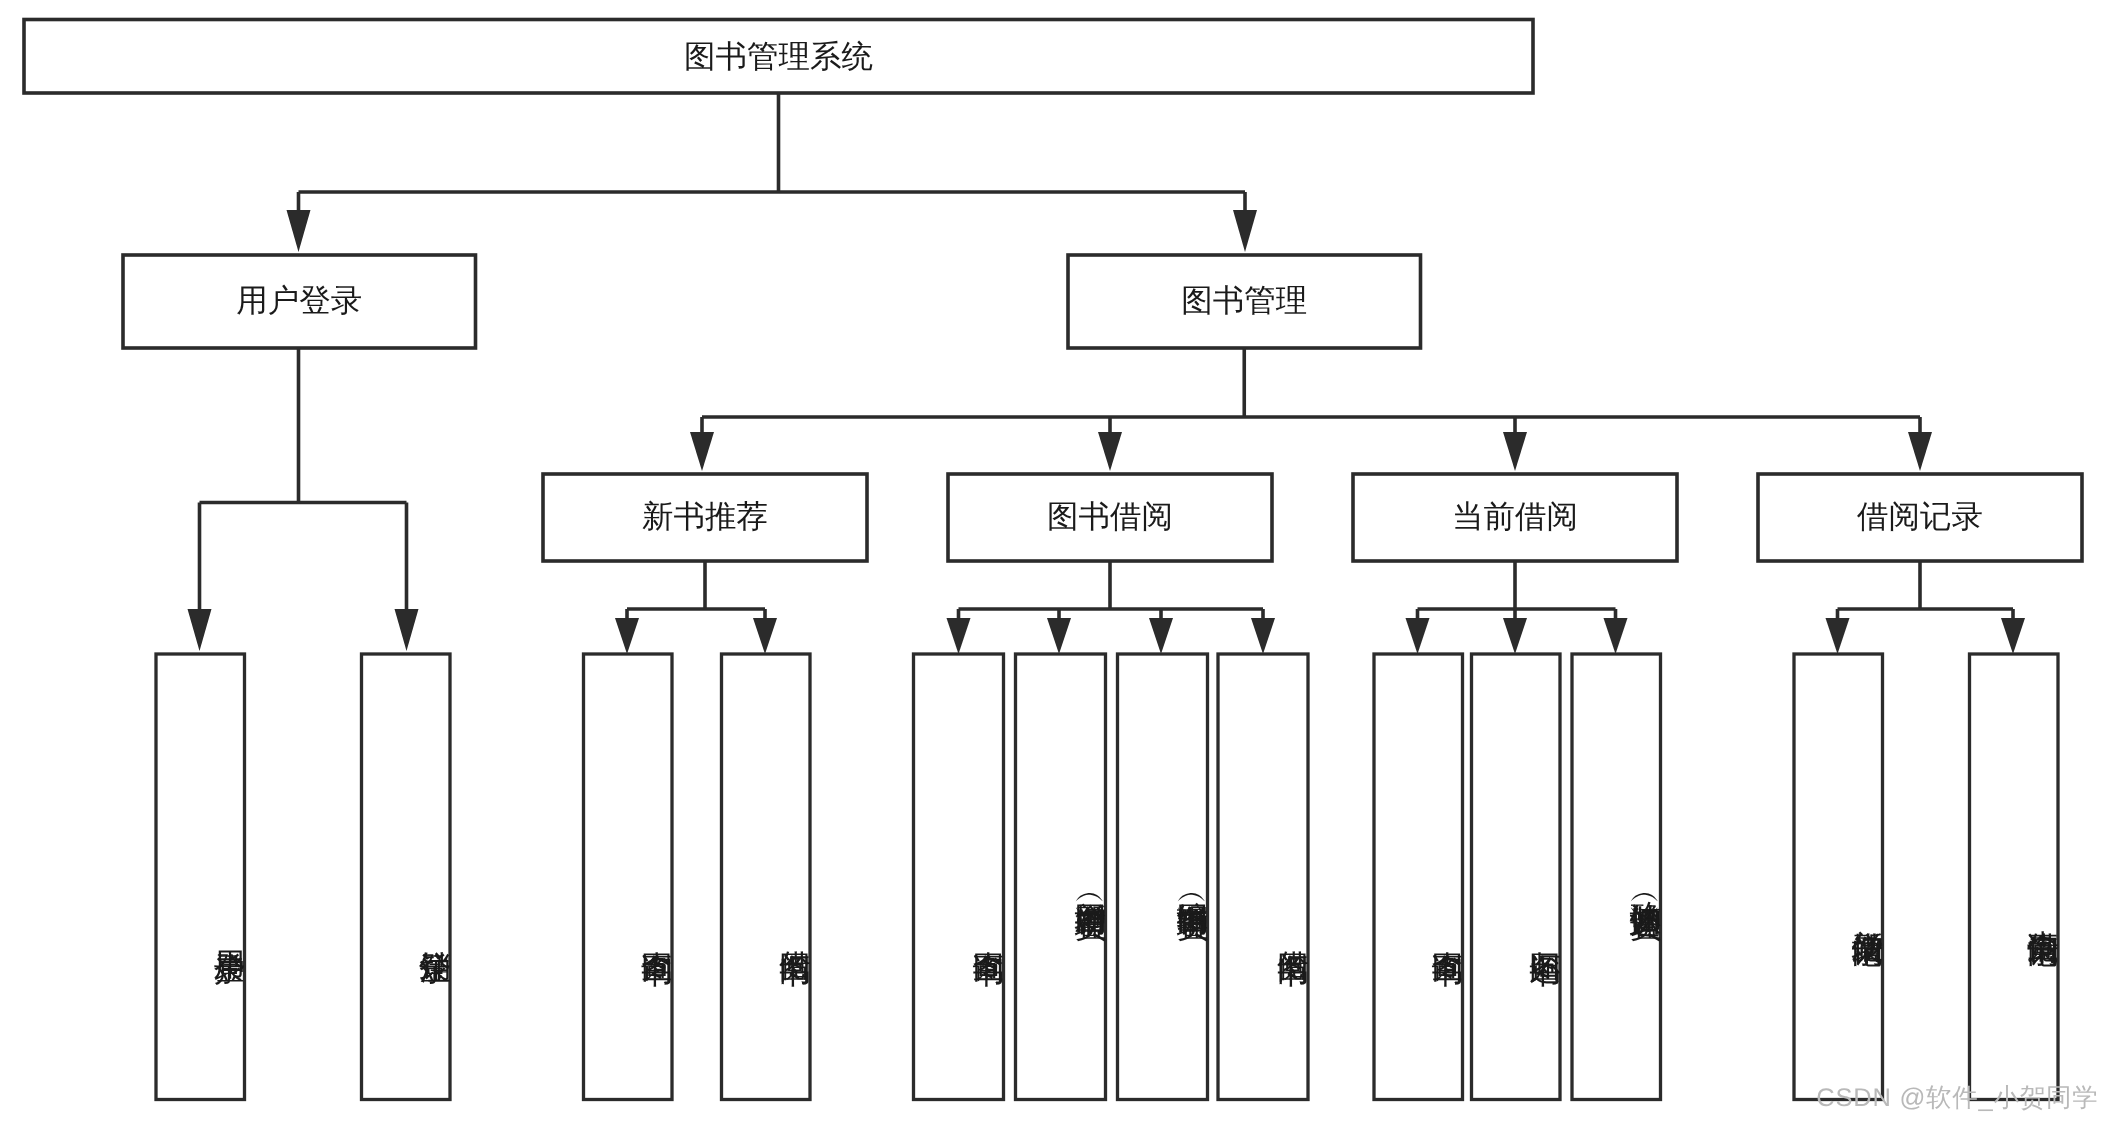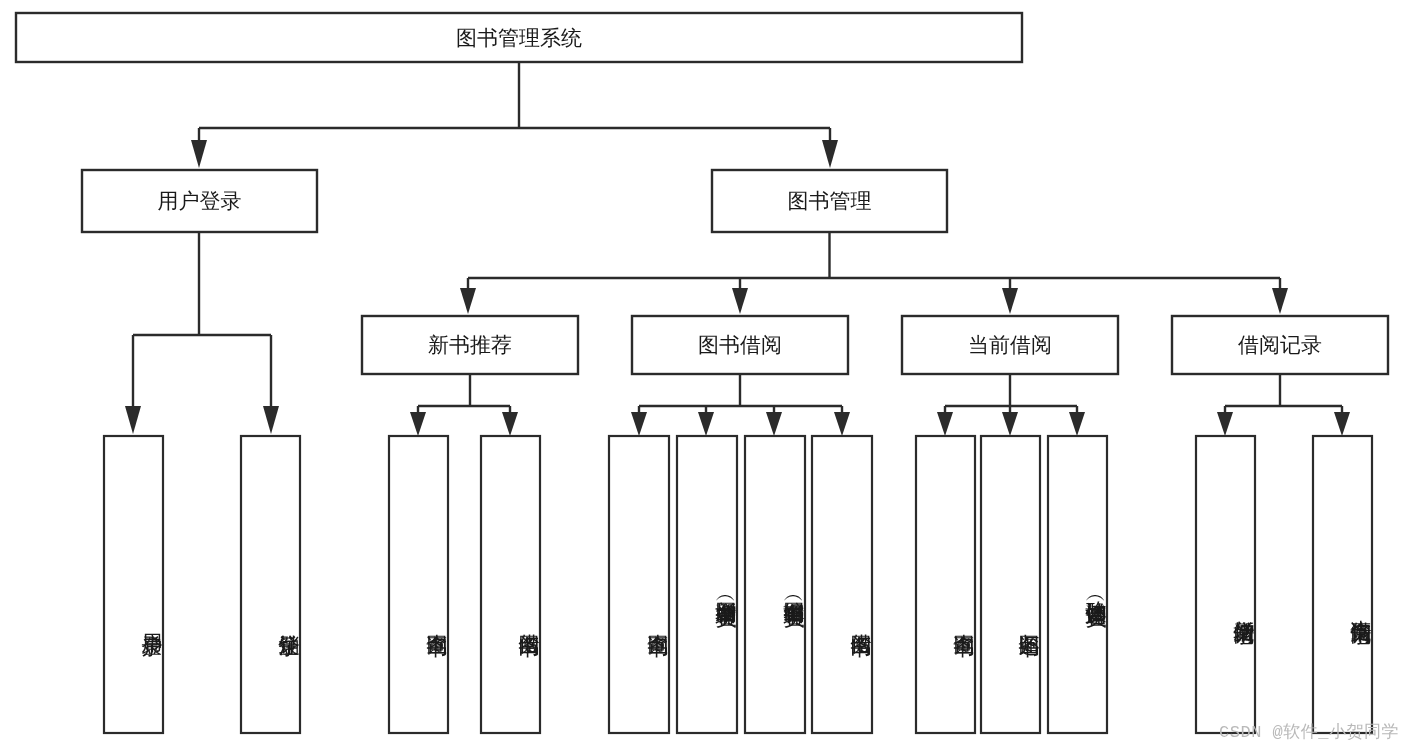--- a/index.html
+++ b/index.html
@@ -64,21 +64,21 @@
     line-height: 1.08;
     color: #1a1a1a;
     letter-spacing: 1px;
     white-space: nowrap;
     pointer-events: none;
   }
   .watermark {
     position: absolute;
     right: 6px;
     bottom: 4px;
-    font-family: Liberation Mono, monospace;
+    font-family: Liberation Sans, sans-serif;
     font-size: 17px;
     color: #b9b9b9;
     letter-spacing: 0.5px;
     white-space: nowrap;
   }
 </style>
 </head>
 <body>
 
 <div id="diagram-root">

